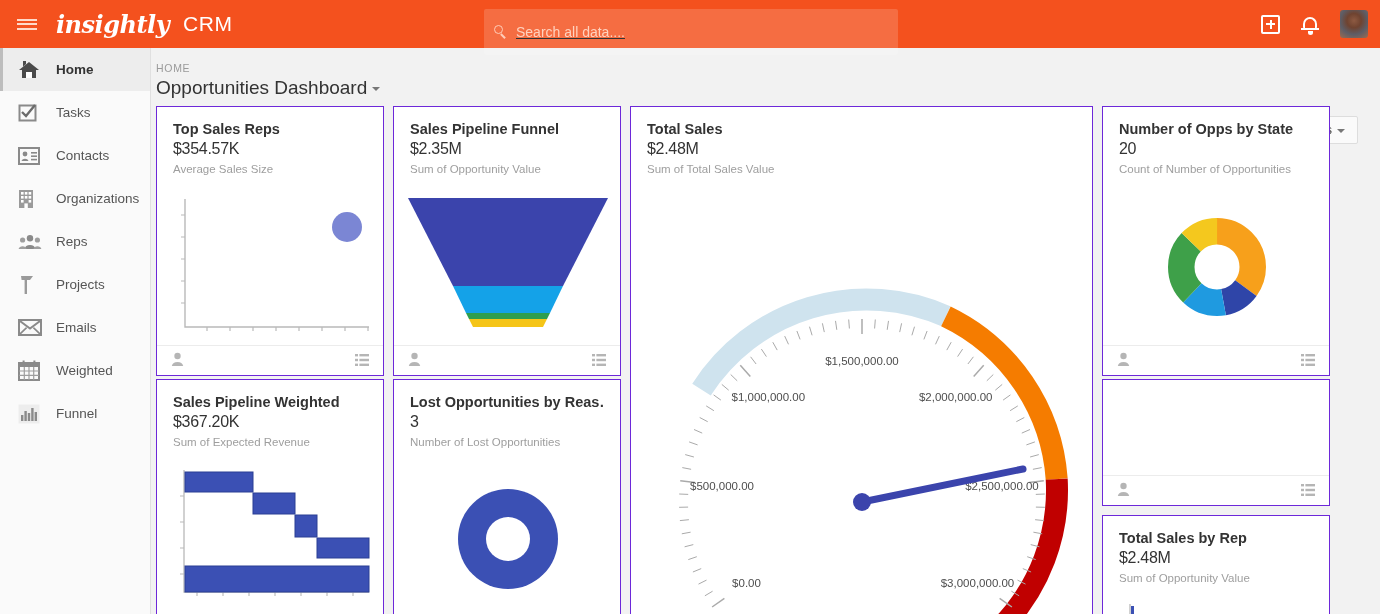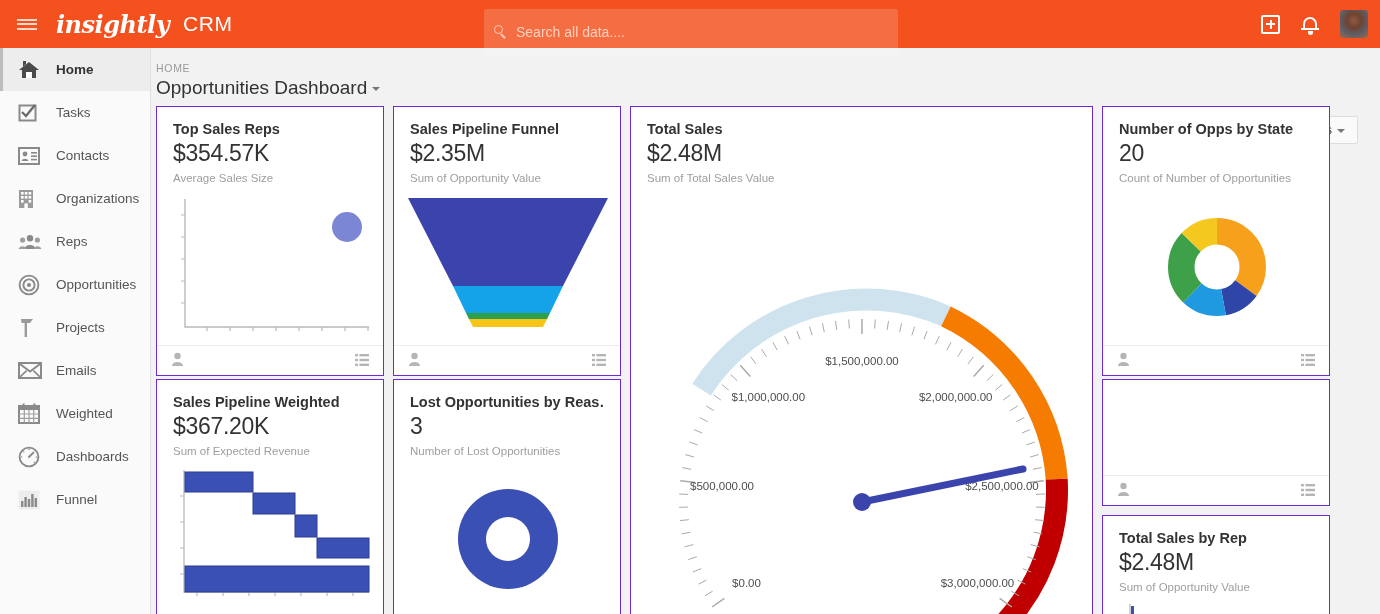--- a/index.html
+++ b/index.html
@@ -25,21 +25,21 @@
     font-size:24px; color:#fff; letter-spacing:-0.5px;
     margin-left:2px;
   }
   .brand-sub {
     font-size:21px; color:#ffffff; font-weight:400; margin-left:14px; letter-spacing:0.5px;
   }
   .searchwrap {
     position:absolute; left:484px; top:9px; width:414px; height:46px;
     background:rgba(255,255,255,0.16);
     border-radius:2px;
-    display:flex; align-items:center; padding:3px 10px;
+    display:flex; align-items:center; padding:3px 10px;text-decoration:underline;
   }
   .search-icon { width:14px; height:14px; position:relative; flex:none; margin-right:8px; }
   .search-icon i {
     position:absolute; left:0; top:0; width:9px; height:9px;
     border:1.6px solid #ffcdb8; border-radius:50%;
   }
   .search-icon b {
     position:absolute; left:7px; top:8px; width:6px; height:1.6px;
     background:#ffcdb8; transform:rotate(45deg); transform-origin:left center;
   }
@@ -108,21 +108,21 @@
     font-size:12.5px; color:#444; cursor:pointer;
   }
 
   .grid { position:absolute; left:5px; top:58px; width:1222px; }
 
   .card {
     position:absolute; background:#fff; border:1px solid #6d28d9;
   }
   .card-head { padding:14px 16px 0 16px; }
   .card-title { font-size:14.5px; font-weight:bold; color:#333; white-space:nowrap; overflow:hidden; }
-  .card-value { font-size:23px; color:#333; font-weight:400; line-height:1.25; margin-top:2px; letter-spacing:-0.3px;}
+  .card-value { font-size:16px; color:#333; font-weight:400; line-height:1.25; margin-top:2px; letter-spacing:-0.3px;}
   .card-sub { font-size:11.5px; color:#9e9e9e; margin-top:4px; }
   .card-foot {
     position:absolute; left:0; bottom:0; width:100%; height:30px;
     border-top:1px solid #ececec; display:flex; align-items:center;
     justify-content:space-between; padding:0 14px;
   }
   .foot-ico { cursor:pointer; opacity:.55; }
   .chartbox { position:absolute; left:0; right:0; }
 
   
@@ -231,30 +231,20 @@
           <path d="M6.5 15 a5.6 5 0 0 1 11 0Z" fill="#8a8a8a"></path>
           <circle cx="4.6" cy="6" r="2.6" fill="#9e9e9e"></circle>
           <path d="M0.6 15 a4.2 4 0 0 1 8 0Z" fill="#9e9e9e"></path>
           <circle cx="19.4" cy="6" r="2.6" fill="#9e9e9e"></circle>
           <path d="M15.4 15 a4.2 4 0 0 1 8 0Z" fill="#9e9e9e"></path>
         </svg>
     </div>
     <span>Reps</span>
   </div>
 
-  <div class="nav-item">
-    <div class="nav-ico">
-      <svg width="22" height="22" viewBox="0 0 22 22">
-          <circle cx="11" cy="11" r="9.4" fill="none" stroke="#8a8a8a" stroke-width="1.9"></circle>
-          <circle cx="11" cy="11" r="5.6" fill="none" stroke="#8a8a8a" stroke-width="1.9"></circle>
-          <circle cx="11" cy="11" r="2.1" fill="#8a8a8a"></circle>
-        </svg>
-    </div>
-    <span>Opportunities</span>
-  </div>
 
   <div class="nav-item">
     <div class="nav-ico">
       <svg width="18" height="22" viewBox="0 0 18 22">
           <path d="M3 2 h12 l-3 4 h-3 v14 h-2.4 v-14 h-3 Z" fill="#9a9a9a"></path>
         </svg>
     </div>
     <span>Projects</span>
   </div>
 
@@ -277,36 +267,20 @@
           <rect x="4.6" y="0.5" width="2" height="4" fill="#8a8a8a"></rect>
           <rect x="15.4" y="0.5" width="2" height="4" fill="#8a8a8a"></rect>
           <g stroke="#9e9e9e" stroke-width="1.2">
             <path d="M1 11 h20 M1 15.4 h20 M6.3 7 v13 M11 7 v13 M15.7 7 v13"></path>
           </g>
         </svg>
     </div>
     <span>Weighted</span>
   </div>
 
-  <div class="nav-item">
-    <div class="nav-ico">
-      <svg width="22" height="22" viewBox="0 0 22 22">
-          <circle cx="11" cy="11" r="9.4" fill="none" stroke="#8a8a8a" stroke-width="1.9"></circle>
-          <path d="M11 11 L15.4 6.6" stroke="#8a8a8a" stroke-width="2" stroke-linecap="round"></path>
-          <g fill="#9e9e9e">
-            <circle cx="11" cy="3.6" r="0.8"></circle>
-            <circle cx="18.4" cy="11" r="0.8"></circle>
-            <circle cx="3.6" cy="11" r="0.8"></circle>
-            <circle cx="5.8" cy="5.8" r="0.8"></circle>
-            <circle cx="16.2" cy="16.2" r="0.8"></circle>
-          </g>
-        </svg>
-    </div>
-    <span>Dashboards</span>
-  </div>
 
   <div class="nav-item">
     <div class="nav-ico">
       <svg width="22" height="20" viewBox="0 0 22 20">
           <rect x="0.5" y="0.5" width="21" height="19" fill="#ededed"></rect>
           <g fill="#8a8a8a">
             <rect x="3" y="11" width="2.4" height="6"></rect>
             <rect x="6.4" y="7" width="2.4" height="10"></rect>
             <rect x="9.8" y="9" width="2.4" height="8"></rect>
             <rect x="13.2" y="4" width="2.4" height="13"></rect>

